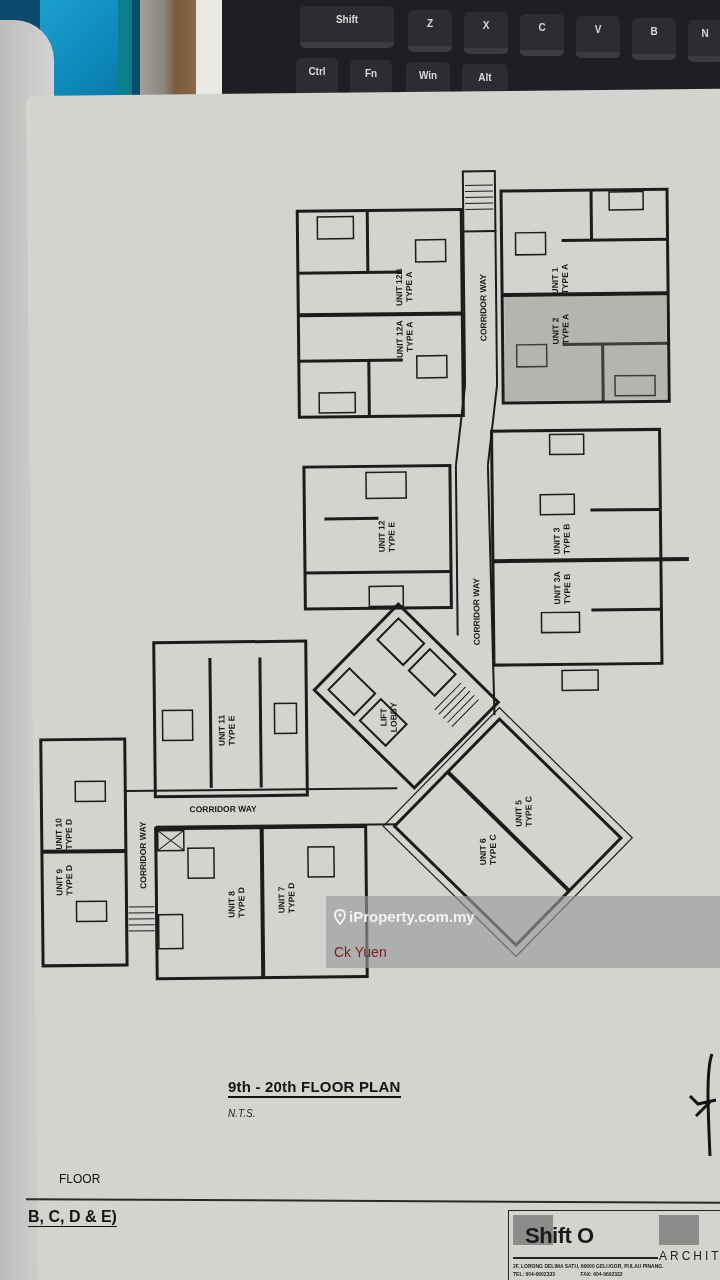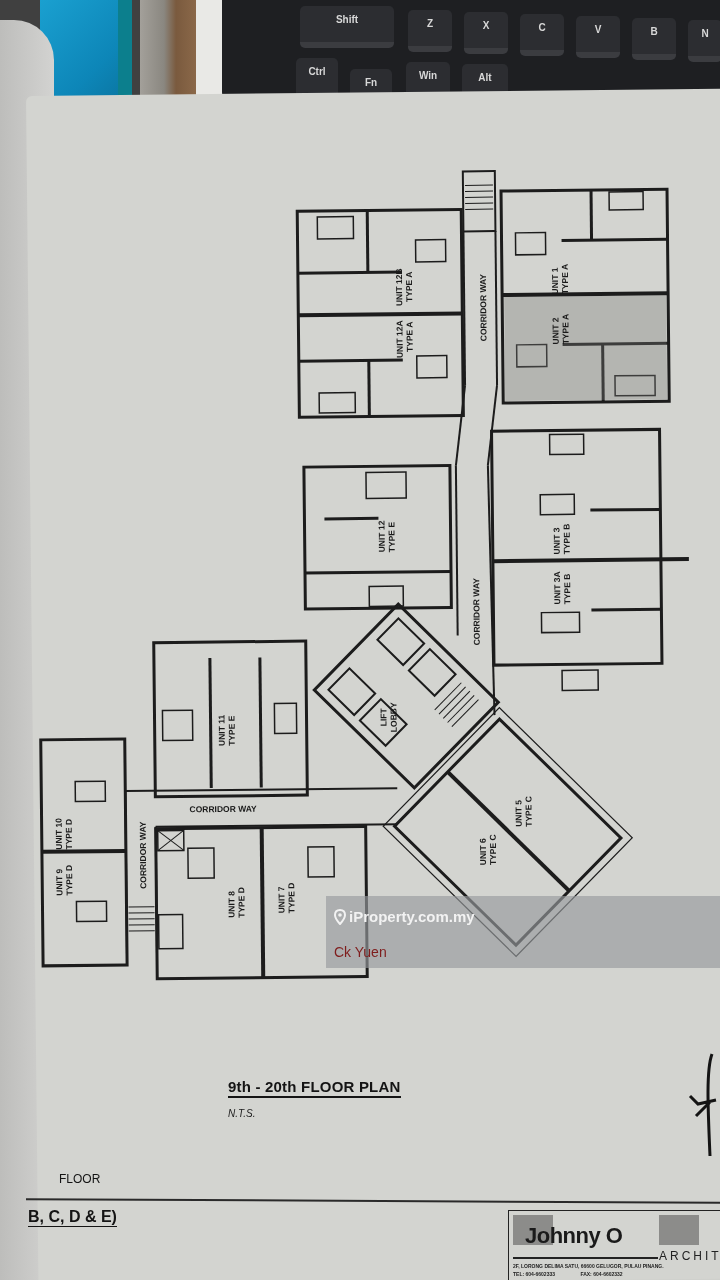--- a/index.html
+++ b/index.html
@@ -1,17 +1,17 @@
 <!DOCTYPE html>
 <html><head>
 <meta charset="utf-8">
 <style>
   html,body{margin:0;padding:0;}
   body{width:720px;height:1280px;position:relative;overflow:hidden;background:#cfd0cc;font-family:"Liberation Sans",sans-serif;}
-  .desk{position:absolute;left:0;top:0;width:580px;height:140px;background:#404040;padding-left:21px;}
+  .desk{position:absolute;left:0;top:0;width:580px;height:140px;background:#0c4a6e;padding-left:21px;}
   .blue-folder{position:absolute;left:40px;top:0;width:80px;height:128px;background:linear-gradient(135deg,#1aa0d0,#0d86b8 60%,#0a6f99);}
   .teal-strip{position:absolute;left:118px;top:0;width:14px;height:120px;background:#0c7f8d;}
   .cardboard{position:absolute;left:140px;top:0;width:60px;height:112px;background:linear-gradient(90deg,#a3a09a,#8a8780 40%,#7a5a3e 60%,#8e6b4b);}
   .white-plate{position:absolute;left:196px;top:0;width:34px;height:118px;background:#e9e9e6;}
   .keyboard{position:absolute;left:222px;top:0;width:498px;height:110px;background:#1e1f22;border-radius:0 0 0 18px;}
   .key{position:absolute;background:#2c2d31;border-radius:5px;border-bottom:6px solid #3b3c40;color:#d8d8d8;font-size:10px;font-weight:bold;text-align:center;box-sizing:border-box;padding-top:8px;}
   .left-page{position:absolute;left:0;top:20px;width:54px;height:1260px;background:linear-gradient(90deg,#bdbdbb,#d3d3d1);border-radius:0 40px 0 0;}
   .page{position:absolute;left:26px;top:96px;width:700px;height:1190px;background:#d3d4d0;transform:rotate(-0.6deg);transform-origin:0 0;border-top-left-radius:6px;}
   .plan{position:absolute;left:0;top:0;}
   .title{position:absolute;left:228px;top:1078px;font-size:15px;font-weight:bold;color:#141414;letter-spacing:0.2px;border-bottom:2px solid #141414;padding-bottom:1px;}
@@ -43,21 +43,21 @@
   <div class="keyboard"></div>
   <div id="keys">
       <div class="key" style="left: 300px; top: 6px; width: 94px; height: 42px;">Shift</div>
       <div class="key" style="left: 408px; top: 10px; width: 44px; height: 42px;">Z</div>
       <div class="key" style="left: 464px; top: 12px; width: 44px; height: 42px;">X</div>
       <div class="key" style="left: 520px; top: 14px; width: 44px; height: 42px;">C</div>
       <div class="key" style="left: 576px; top: 16px; width: 44px; height: 42px;">V</div>
       <div class="key" style="left: 632px; top: 18px; width: 44px; height: 42px;">B</div>
       <div class="key" style="left: 688px; top: 20px; width: 34px; height: 42px;">N</div>
       <div class="key" style="left: 296px; top: 58px; width: 42px; height: 42px;">Ctrl</div>
-      <div class="key" style="left: 350px; top: 69px; width: 42px; height: 42px;">Fn</div>
+      <div class="key" style="left: 350px; top: 60px; width: 42px; height: 42px;">Fn</div>
       <div class="key" style="left: 406px; top: 62px; width: 44px; height: 42px; text-align: center;">Win</div>
       <div class="key" style="left: 462px; top: 64px; width: 46px; height: 42px;">Alt</div>
     </div>
 </div>
 
 <div class="left-page"></div>
 
 <div class="page">
   <svg class="plan" width="700" height="1000" viewBox="0 0 700 1000" fill="none" stroke="#1c1c1c" stroke-width="3" font-family="Liberation Sans, sans-serif">
 
@@ -219,21 +219,21 @@
   <path d="M2 46 L10 54 L28 50 M8 66 L22 52" stroke="#141414" stroke-width="3" fill="none"></path>
 </svg>
 
 <div class="sep-line"></div>
 <div class="legend-types">B, C, D &amp; E)</div>
 <div class="legend-floor">FLOOR</div>
 
 <div class="titleblock">
   <div class="logo-sq1"></div>
   <div class="logo-sq2"></div>
-  <div class="logo-text">Johnny O</div>
+  <div class="logo-text">Shift O</div>
   <div class="logo-line"></div>
   <div class="logo-arch">ARCHITE</div>
   <div class="addr">2F, LORONG DELIMA SATU, 66600 GELUGOR, PULAU PINANG.</div>
   <div class="tel">
     <span>TEL: 604-6602333</span>
     <span style="margin-left:24px">FAX: 604-6602332</span>
   </div>
 </div>
 
 <div class="watermark">

